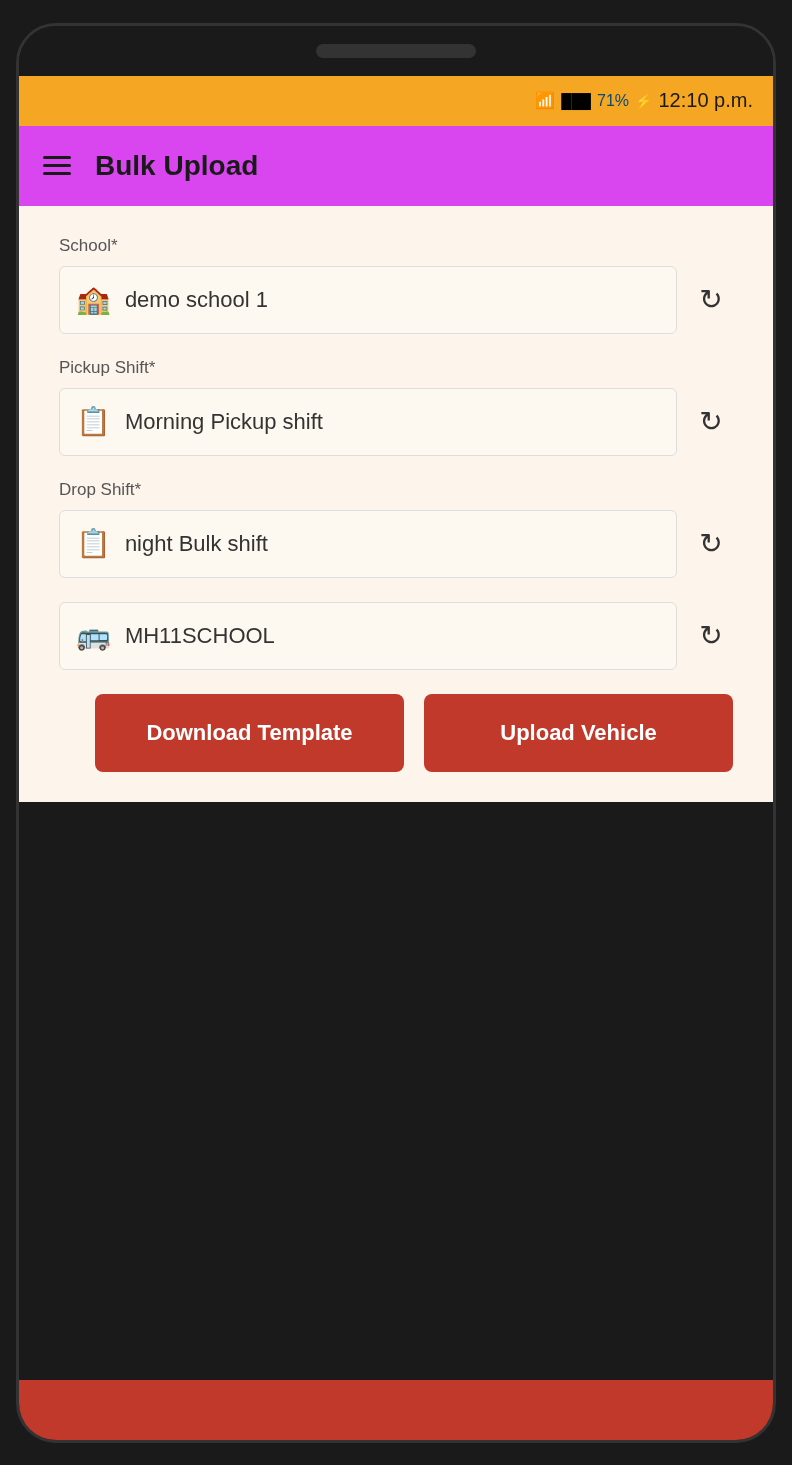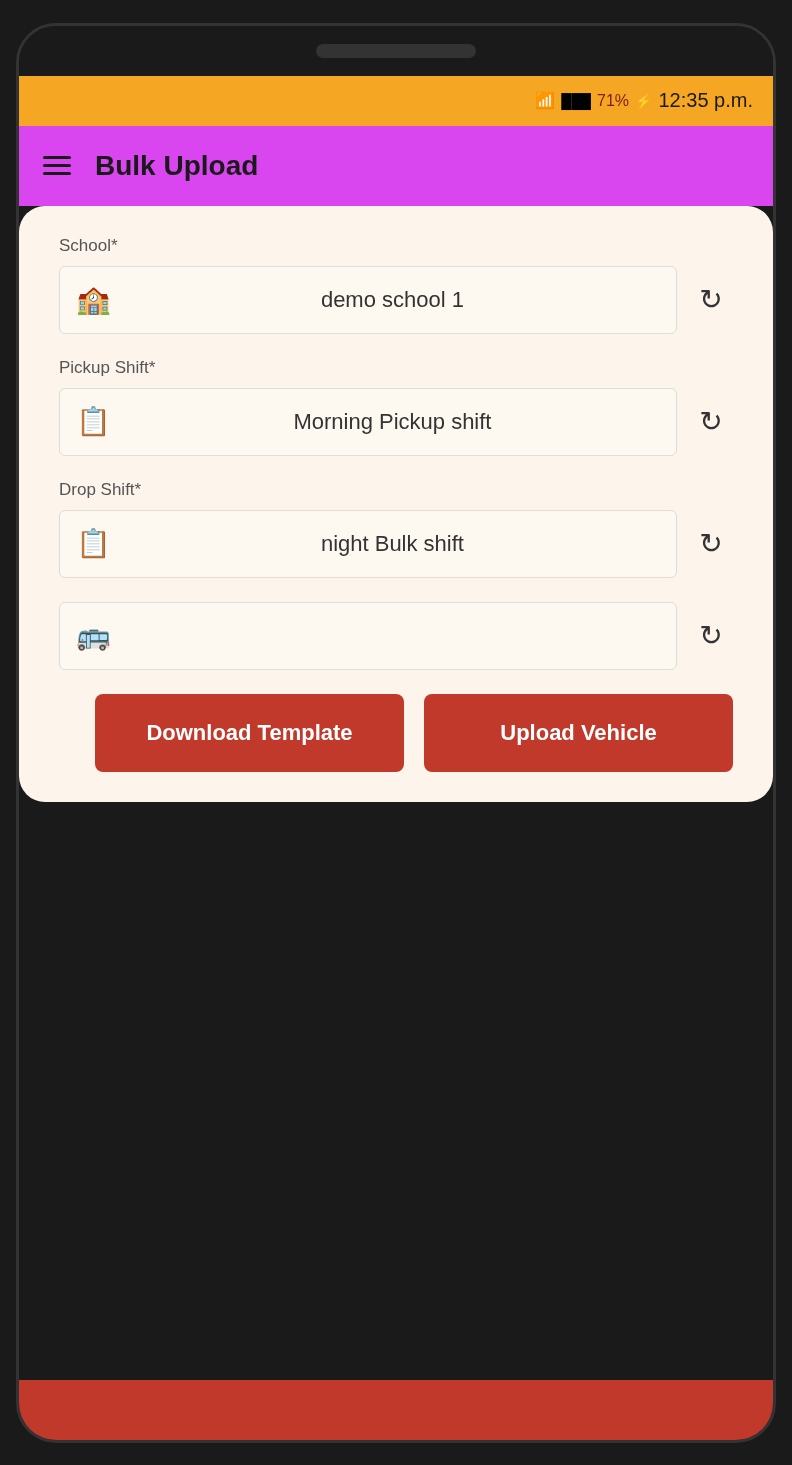--- a/index.html
+++ b/index.html
@@ -97,21 +97,20 @@
       font-weight: 600;
       color: #1a1a1a;
     }
 
     
     .main-content {
       width: 100%;
       background: #fdf5ec;
       padding: 30px 40px;
       flex: 1;
-      border-radius: 26px;
     }
 
     .field-group {
       margin-bottom: 24px;
     }
 
     .field-label {
       font-size: 17px;
       color: #555;
       margin-bottom: 10px;
@@ -138,21 +137,21 @@
 
     .field-icon {
       font-size: 28px;
       flex-shrink: 0;
     }
 
     .field-value {
       font-size: 22px;
       color: #333;
       flex: 1;
-      text-align: center;
+      text-align: left;
     }
 
     .refresh-btn {
       width: 44px;
       height: 44px;
       display: flex;
       align-items: center;
       justify-content: center;
       cursor: pointer;
       flex-shrink: 0;
@@ -209,23 +208,23 @@
 <div class="phone-frame">
 
   <div class="notch-bar">
     <div class="notch-dots"></div>
   </div>
 
   <div class="status-bar">
     <div class="status-icons">
       <span style="font-size:16px;">📶</span>
       <span style="font-size:14px;">███</span>
-      <span style="font-size:16px; color:#7f1d1d; font-weight:500;">71%</span>
+      <span style="font-size:16px; color:#0c4a6e; font-weight:500;">71%</span>
       <span style="font-size:14px; color:#1a1a1a;">⚡</span>
-      <span class="status-time">12:35 p.m.</span>
+      <span class="status-time">12:10 p.m.</span>
     </div>
   </div>
 
   <div class="app-header">
     <div class="hamburger-icon">
       <span></span>
       <span></span>
       <span></span>
     </div>
     <span class="header-title">Bulk Upload</span>
@@ -269,20 +268,21 @@
         <div class="refresh-btn">
           <span class="refresh-icon">↻</span>
         </div>
       </div>
     </div>
 
     <div class="field-group">
       <div class="field-row">
         <div class="field-input">
           <span class="field-icon">🚌</span>
+          <span class="field-value">MH11SCHOOL</span>
         </div>
         <div class="refresh-btn">
           <span class="refresh-icon">↻</span>
         </div>
       </div>
     </div>
 
 
     <div class="buttons-row">
       <button class="btn-download">Download Template</button>

